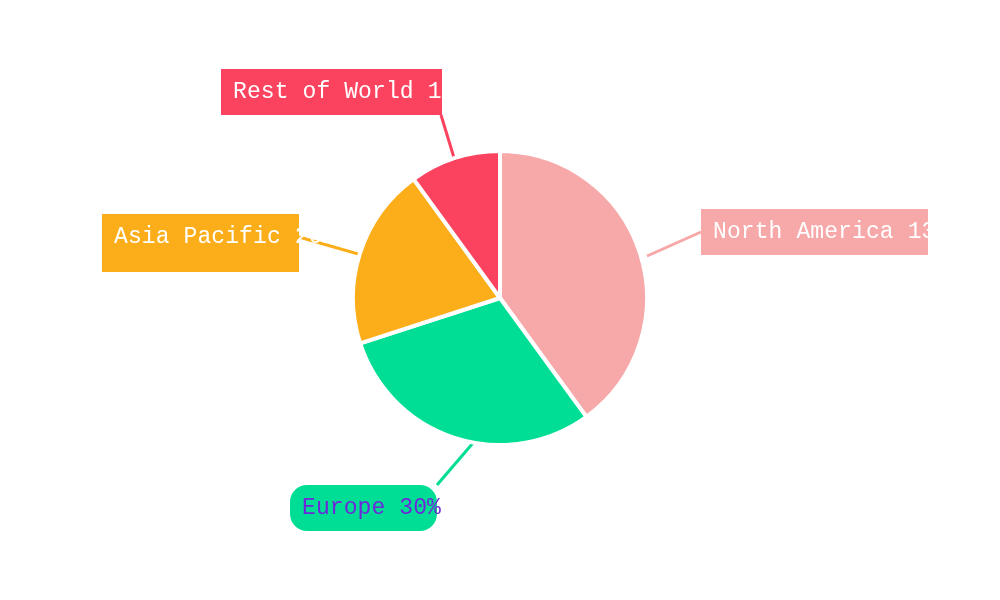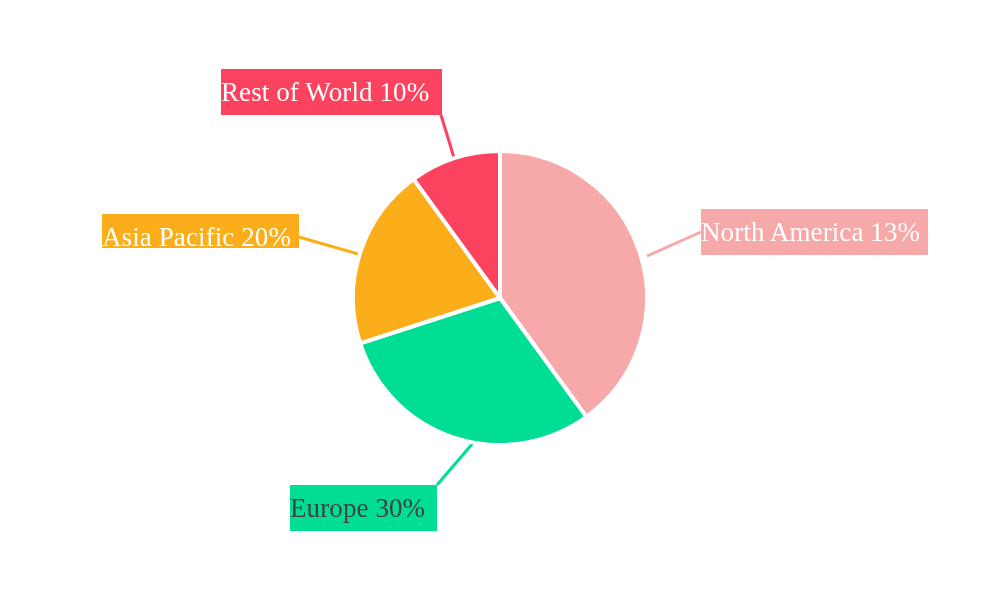--- a/index.html
+++ b/index.html
@@ -36,25 +36,25 @@
   }
   .leader {
     fill: none;
     stroke-width: 3;
     stroke-linecap: butt;
   }
   .pie-label {
     position: absolute;
     box-sizing: border-box;
     color: #ffffff;
-    font-family: Liberation Serif, serif;
-    font-size: 27px;
+    font-family: Liberation Mono, monospace;
+    font-size: 23px;
     line-height: 46px;
     height: 46px;
-    padding: 0 0;
+    padding: 0 12px;
     white-space: nowrap;
     letter-spacing: 0.1px;
   }
 </style>
 </head>
 <body>
 
 <div id="chart-root">
 
   <svg class="pie-svg" viewBox="0 0 1000 600">
@@ -67,18 +67,18 @@
     <g id="wedges">
         <path d="M 500 298 L 500.00 151.00 A 147 147 0 0 1 586.40 416.93 Z" fill="#f7a8a8" class="wedge" stroke="#ffffff" stroke-width="4"></path>
         <path d="M 500 298 L 586.40 416.93 A 147 147 0 0 1 360.19 343.43 Z" fill="#00de95" class="wedge" stroke="#ffffff" stroke-width="4"></path>
         <path d="M 500 298 L 360.19 343.43 A 147 147 0 0 1 413.60 179.07 Z" fill="#fbae1a" class="wedge" stroke="#ffffff" stroke-width="4"></path>
         <path d="M 500 298 L 413.60 179.07 A 147 147 0 0 1 500.00 151.00 Z" fill="#fb435f" class="wedge" stroke="#ffffff" stroke-width="4"></path>
       </g>
   </svg>
 
   <div id="labels-layer">
       <div class="pie-label" style="left: 701px; top: 209px; width: 227px; height: 46px; background: rgb(247, 168, 168); color: rgb(255, 255, 255);">North America 13%</div>
-      <div class="pie-label" style="left: 290px; top: 485px; width: 147px; height: 46px; background: rgb(0, 222, 149); color: #404040;">Europe 30%</div>
-      <div class="pie-label" style="left: 102px; top: 214px; width: 197px; height: 34px; background: rgb(251, 174, 26); color: rgb(255, 255, 255);">Asia Pacific 20%</div>
+      <div class="pie-label" style="left: 290px; top: 485px; width: 147px; height: 46px; background: rgb(0, 222, 149); color: #6d28d9; border-radius: 17px;">Europe 30%</div>
+      <div class="pie-label" style="left: 102px; top: 214px; width: 197px; height: 58px; background: rgb(251, 174, 26); color: rgb(255, 255, 255);">Asia Pacific 20%</div>
       <div class="pie-label" style="left: 221px; top: 69px; width: 221px; height: 46px; background: rgb(251, 67, 95); color: rgb(255, 255, 255);">Rest of World 10%</div>
     </div>
 
 </div>
 
 </body></html>

